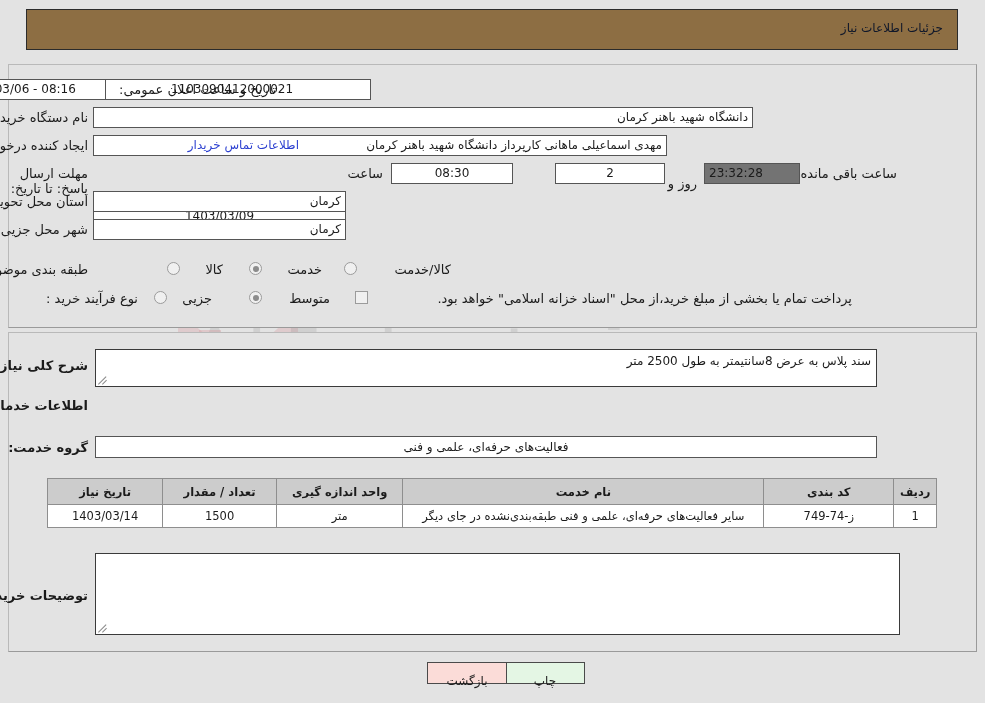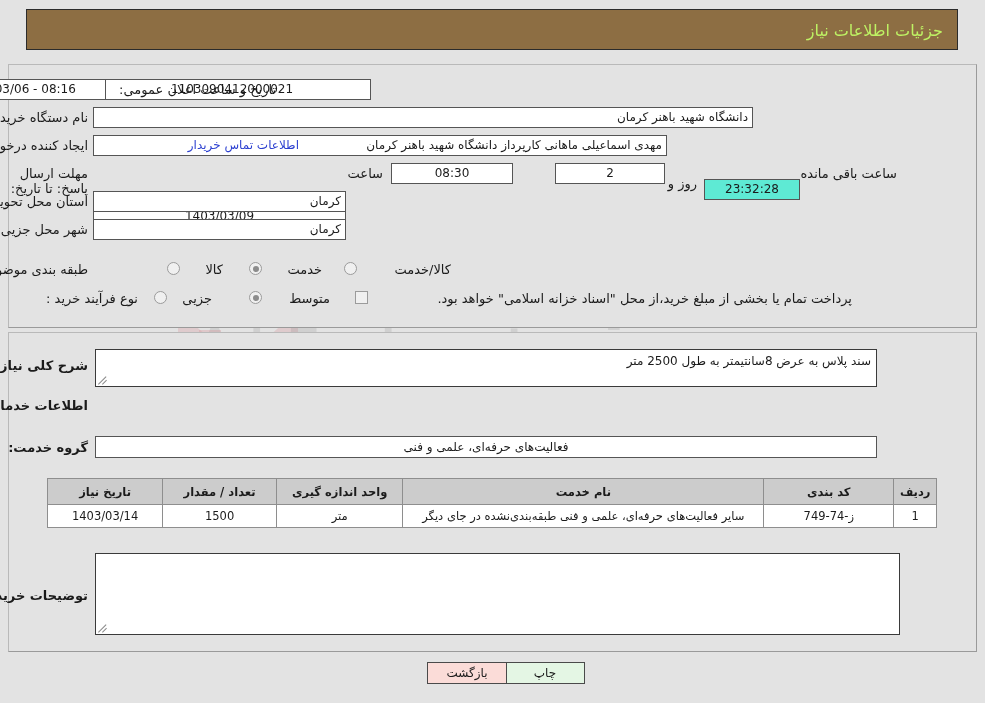--- a/index.html
+++ b/index.html
@@ -70,22 +70,22 @@
     height: 41px;
     background: #8d6e43;
     border: 1px solid #2b2b2b;
     box-sizing: border-box;
     z-index: 10;
   }
   #header-title {
     position: absolute;
     right: 14px;
     top: 11px;
-    color: #bef264;
-    font-size: 16px;
+    color: #0f172a;
+    font-size: 12px;
   }
 
   
   .panel {
     position: absolute;
     background: #e3e3e3;
     border: 1px solid #9a9a9a;
     border-top-color: #b9b9b9;
     border-left-color: #b9b9b9;
     box-sizing: border-box;
@@ -114,21 +114,21 @@
     color: #1b1b1b;
     line-height: 17px;
     padding: 0 4px;
     white-space: nowrap;
     overflow: hidden;
     z-index: 12;
     font-family: "DejaVu Sans", "Liberation Sans", sans-serif;
   }
   .fld.center { text-align: center; }
   .fld.right  { text-align: right; }
-  .fld.yellow { background: #5eead4; text-align: center; margin-top: 16px; }
+  .fld.yellow { background: #737373; text-align: left; }
 
   .link {
     position: absolute;
     color: #2b3fd0;
     font-size: 12px;
     white-space: nowrap;
     cursor: pointer;
     z-index: 12;
   }
 
@@ -227,21 +227,21 @@
     height: 22px;
     border: 1px solid #4a4a4a;
     box-sizing: border-box;
     font-size: 12px;
     font-family: "DejaVu Sans", "Liberation Sans", sans-serif;
     color: #1b1b1b;
     cursor: pointer;
     text-align: center;
     line-height: 20px;
     z-index: 12;
-    padding: 0;
+    padding: 8px;
   }
   #btn-print  { left: 505px; top: 662px; width: 80px; background: #e4f6e4; }
   #btn-back   { left: 427px; top: 662px; width: 80px; background: #fbdcd8; }
 </style>
 </head>
 <body>
 
 <div id="watermark">
   <div class="wm-shield" style="left:178px; top:246px;"></div>
   <div class="wm-text" style="left:200px; top:320px; font-size:38px;">AriaTender.net</div>

